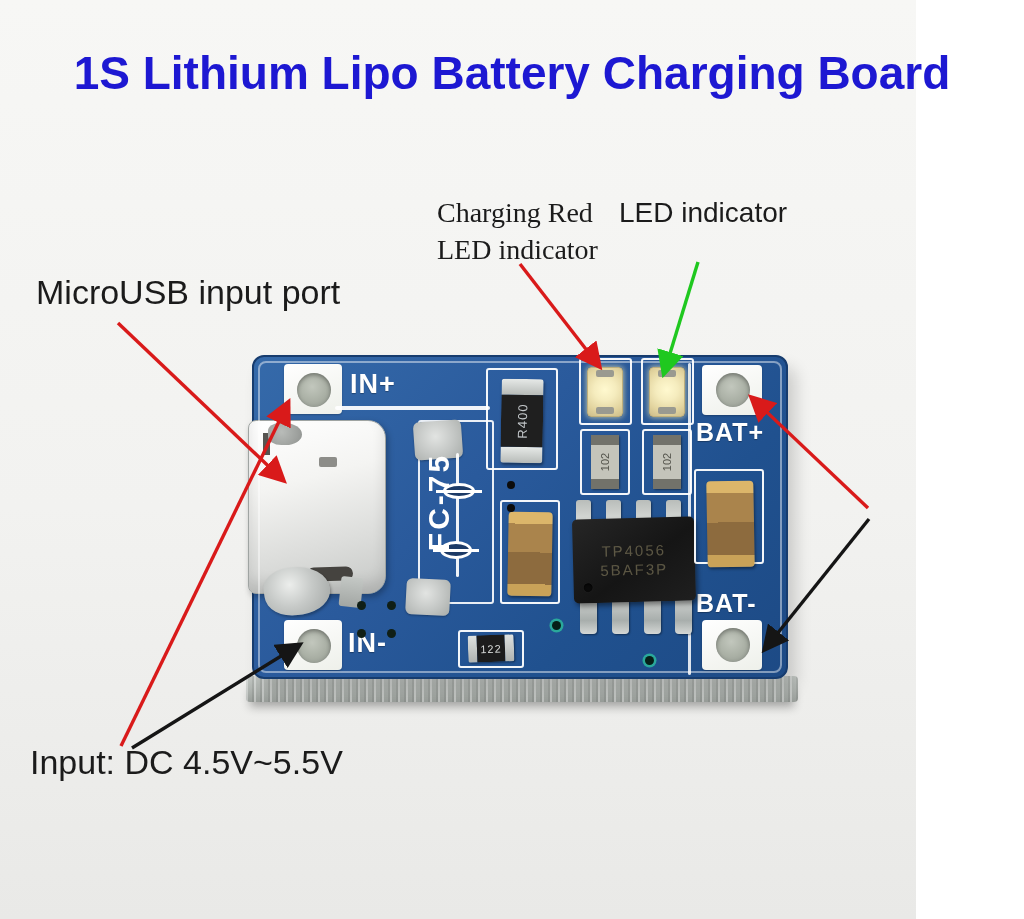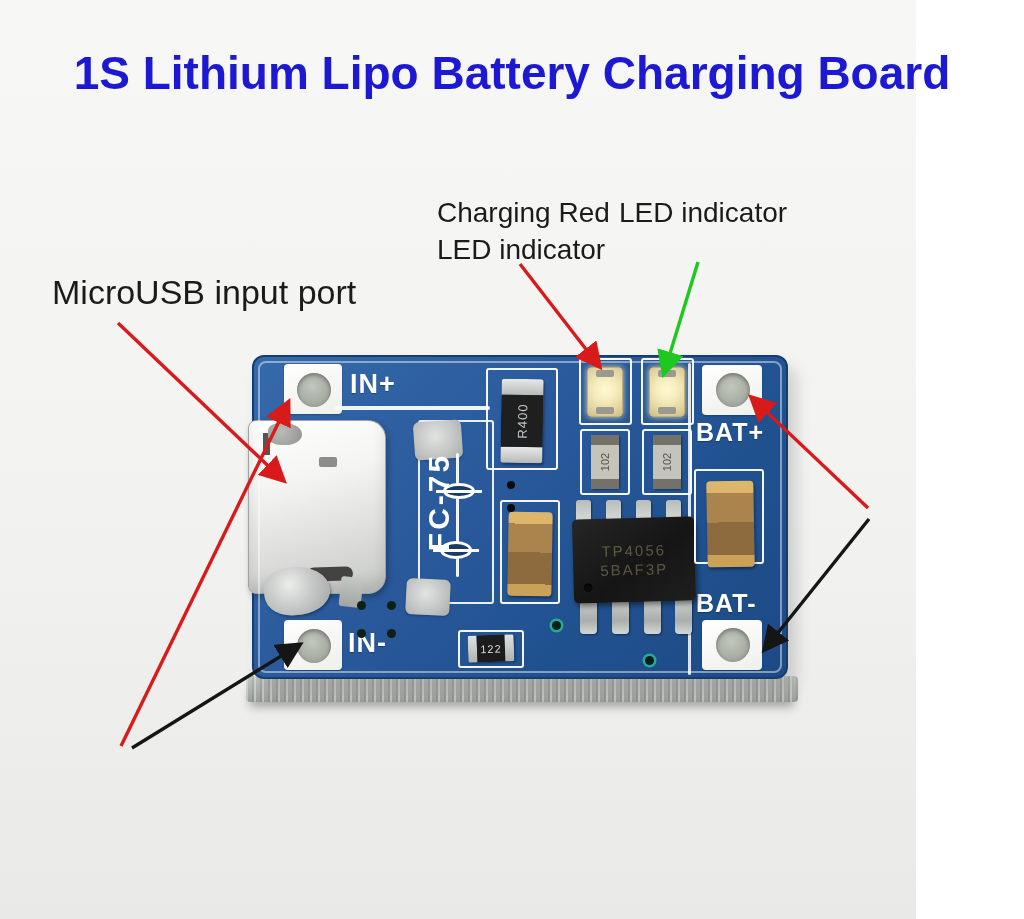--- a/index.html
+++ b/index.html
@@ -13,23 +13,23 @@
 
   
   .title {
     position:absolute; left:0; top:46px; width:1024px;
     text-align:center; font-size:46px; font-weight:700;
     color:#1d18d2; letter-spacing:0px;
   }
   .note { position:absolute; color:#1b1b1b; }
   .note-2line { font-size:28px; line-height:37px; }
   .note-big  { font-size:34px; line-height:40px; }
-  .lbl-charging { left:437px; top:194px; }
+  .lbl-charging { left:437px; top:194px;font-family:Liberation Serif, serif; }
   .lbl-full     { left:619px; top:194px; }
-  .lbl-microusb { left:52px;  top:272px; }
+  .lbl-microusb { left:36px;  top:272px; }
   .lbl-output   { left:872px; top:488px; }
   .lbl-input    { left:30px;  top:742px; }
 
   
   .board-edge {
     position:absolute; left:246px; top:676px; width:552px; height:26px;
     border-radius:4px;
     background:linear-gradient(180deg,#c6cbc7 0%,#aeb3af 55%,#989d99 100%);
     box-shadow:0 9px 10px -4px rgba(0,0,0,.30);
   }
@@ -227,20 +227,21 @@
   <div class="note note-2line lbl-charging">
     <div>Charging Red</div>
     <div>LED indicator</div>
   </div>
 
   <div class="note note-2line lbl-full">
     <div>LED indicator</div>
   </div>
 
   <div class="note note-big lbl-microusb">MicroUSB input port</div>
+  <div class="note note-big lbl-input">Input: DC 4.5V~5.5V</div>
 
   <div class="board-edge"></div>
 
   <div class="board">
 
     <div class="pad pad-in-plus">
       <div class="hole"></div>
     </div>
     <div class="pad pad-in-minus">
       <div class="hole"></div>

